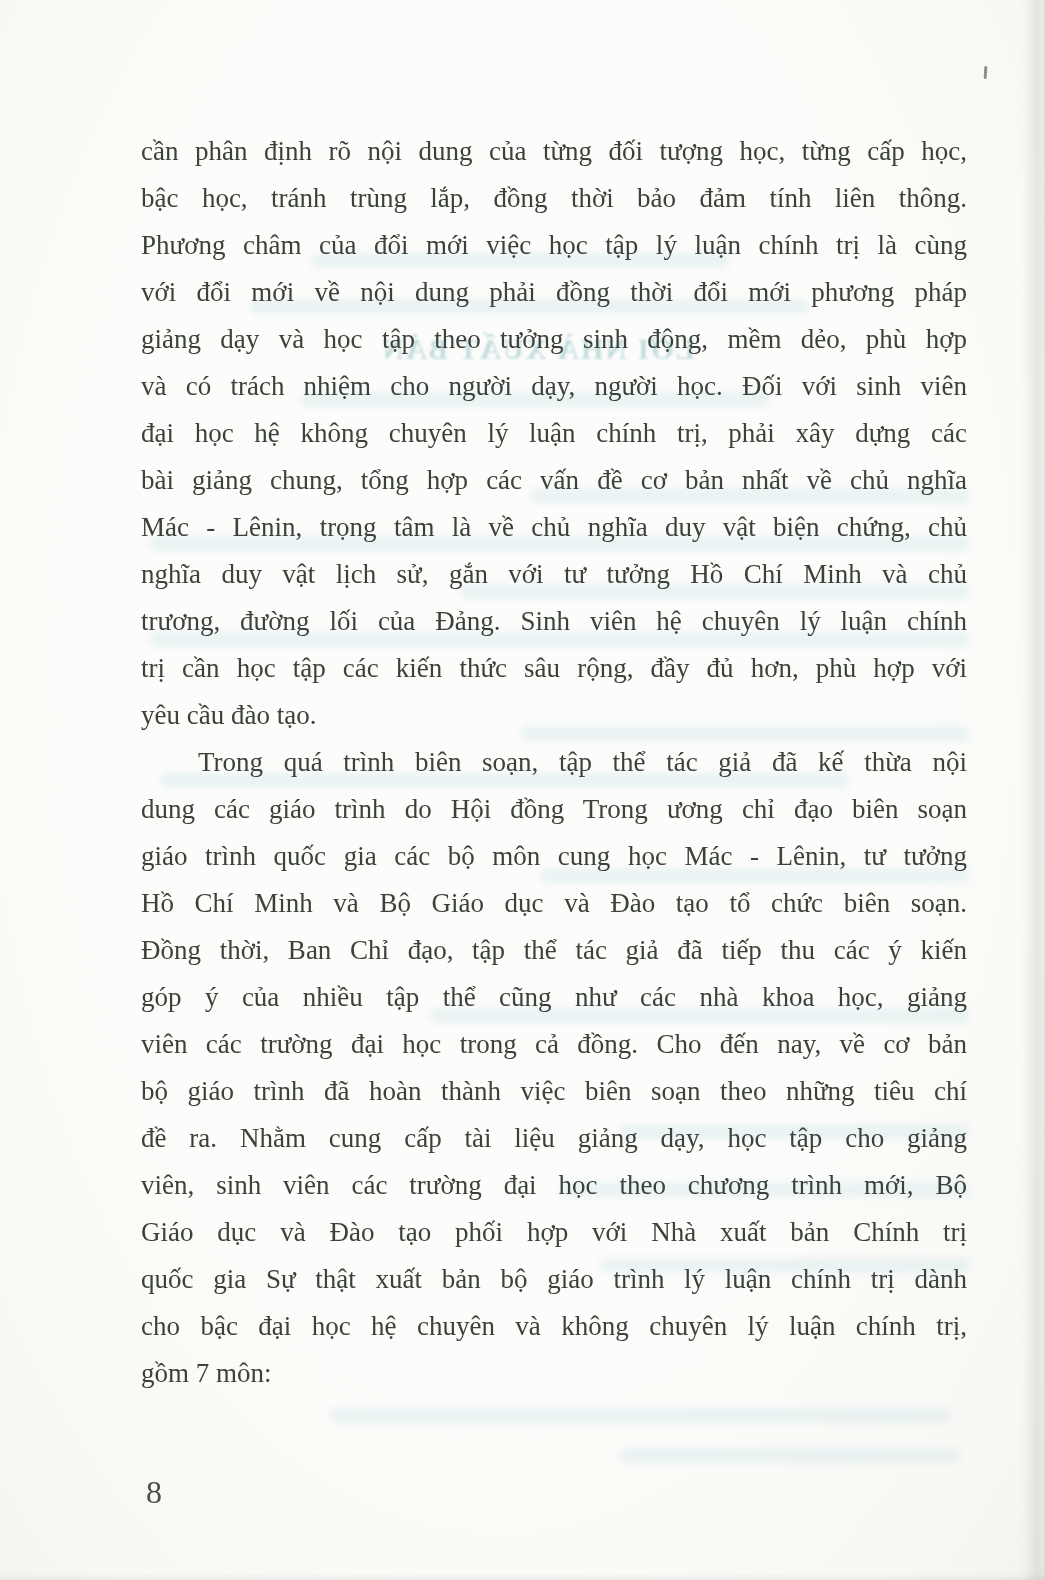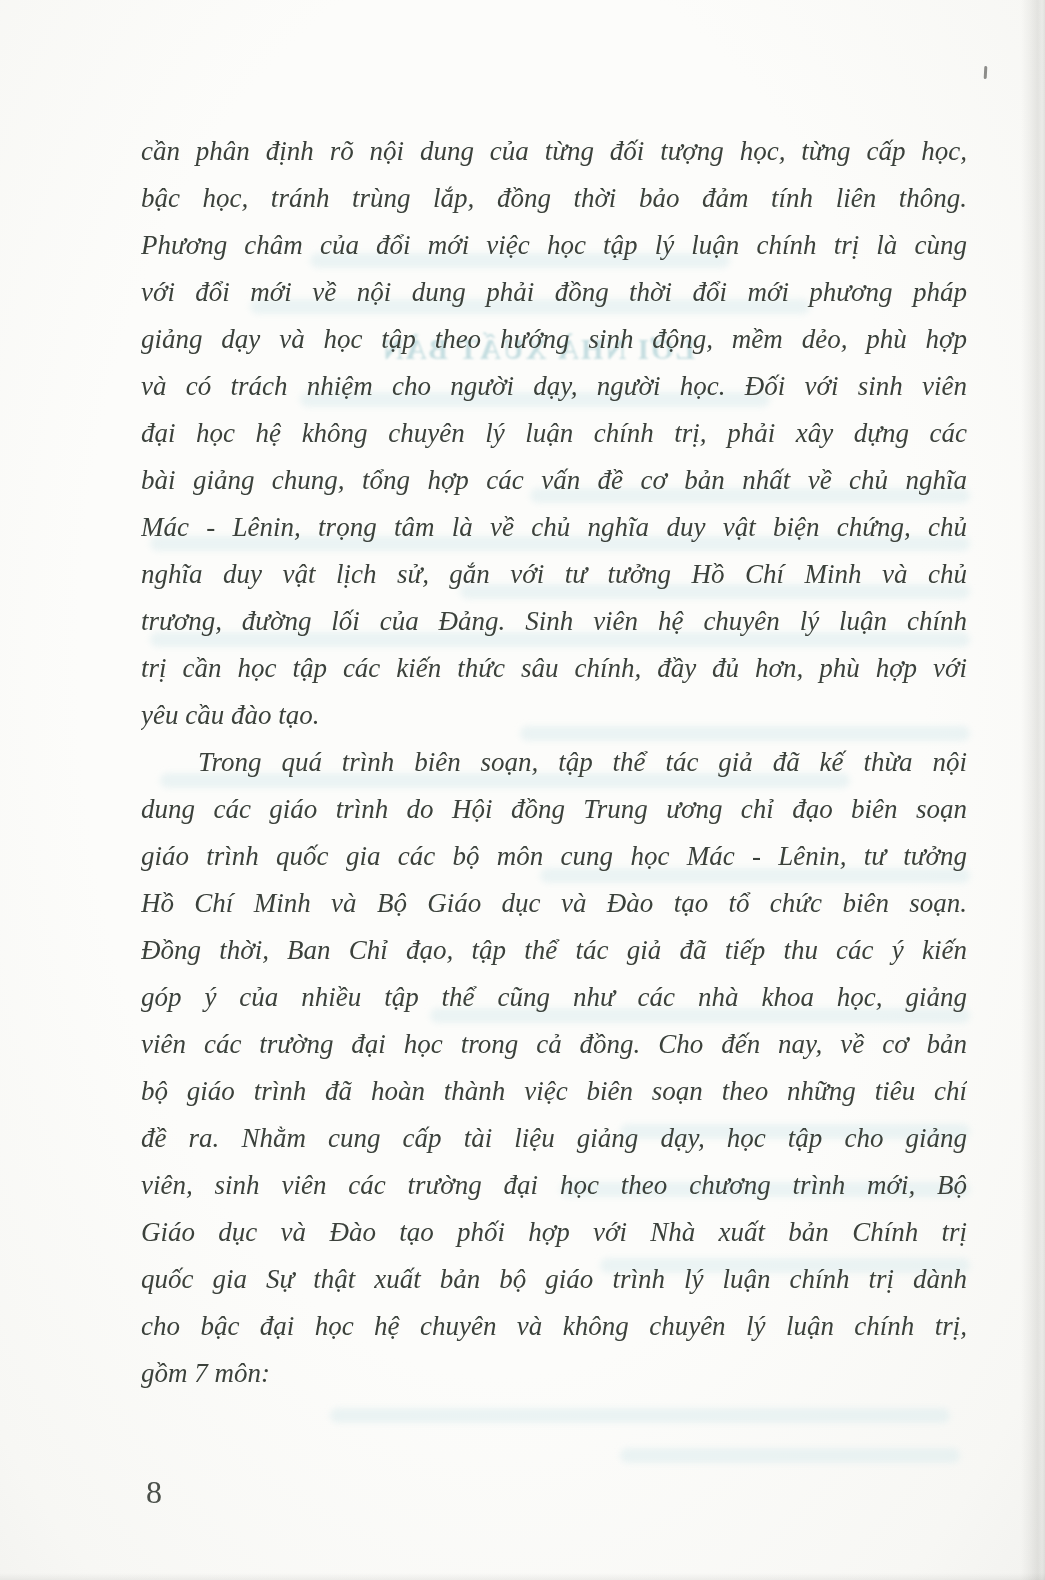--- a/index.html
+++ b/index.html
@@ -48,21 +48,20 @@
   }
 
   
   .text-block {
     position: absolute;
     left: 141px;
     top: 128px;
     width: 826px;
     color: #3b413b;
     font-size: 27px;
-    font-style: italic;
   }
   .text-block .line {
     height: 47px;
     line-height: 47px;
     text-align: justify;
     text-align-last: justify;
     white-space: normal;
     overflow: hidden;
   }
   .text-block .line.indent {
@@ -140,31 +139,31 @@
       <div class="ghost-bar" style="left: 600px; top: 1258px; width: 370px;"></div>
       <div class="ghost-bar" style="left: 330px; top: 1408px; width: 620px;"></div>
       <div class="ghost-bar" style="left: 620px; top: 1448px; width: 340px;"></div>
     </div>
 
   <div class="text-block" id="text-block">
       <div class="line">cần phân định rõ nội dung của từng đối tượng học, từng cấp học,</div>
       <div class="line">bậc học, tránh trùng lắp, đồng thời bảo đảm tính liên thông.</div>
       <div class="line">Phương châm của đổi mới việc học tập lý luận chính trị là cùng</div>
       <div class="line">với đổi mới về nội dung phải đồng thời đổi mới phương pháp</div>
-      <div class="line">giảng dạy và học tập theo hướng sinh động, mềm dẻo, phù hợp</div>
+      <div class="line">giảng dạy và học tập theo tưởng sinh động, mềm dẻo, phù hợp</div>
       <div class="line">và có trách nhiệm cho người dạy, người học. Đối với sinh viên</div>
       <div class="line">đại học hệ không chuyên lý luận chính trị, phải xây dựng các</div>
       <div class="line">bài giảng chung, tổng hợp các vấn đề cơ bản nhất về chủ nghĩa</div>
       <div class="line">Mác - Lênin, trọng tâm là về chủ nghĩa duy vật biện chứng, chủ</div>
       <div class="line">nghĩa duy vật lịch sử, gắn với tư tưởng Hồ Chí Minh và chủ</div>
       <div class="line">trương, đường lối của Đảng. Sinh viên hệ chuyên lý luận chính</div>
-      <div class="line">trị cần học tập các kiến thức sâu chính, đầy đủ hơn, phù hợp với</div>
+      <div class="line">trị cần học tập các kiến thức sâu rộng, đầy đủ hơn, phù hợp với</div>
       <div class="line last">yêu cầu đào tạo.</div>
       <div class="line indent">Trong quá trình biên soạn, tập thể tác giả đã kế thừa nội</div>
-      <div class="line">dung các giáo trình do Hội đồng Trung ương chỉ đạo biên soạn</div>
+      <div class="line">dung các giáo trình do Hội đồng Trong ương chỉ đạo biên soạn</div>
       <div class="line">giáo trình quốc gia các bộ môn cung học Mác - Lênin, tư tưởng</div>
       <div class="line">Hồ Chí Minh và Bộ Giáo dục và Đào tạo tổ chức biên soạn.</div>
       <div class="line">Đồng thời, Ban Chỉ đạo, tập thể tác giả đã tiếp thu các ý kiến</div>
       <div class="line">góp ý của nhiều tập thể cũng như các nhà khoa học, giảng</div>
       <div class="line">viên các trường đại học trong cả đồng. Cho đến nay, về cơ bản</div>
       <div class="line">bộ giáo trình đã hoàn thành việc biên soạn theo những tiêu chí</div>
       <div class="line">đề ra. Nhằm cung cấp tài liệu giảng dạy, học tập cho giảng</div>
       <div class="line">viên, sinh viên các trường đại học theo chương trình mới, Bộ</div>
       <div class="line">Giáo dục và Đào tạo phối hợp với Nhà xuất bản Chính trị</div>
       <div class="line">quốc gia Sự thật xuất bản bộ giáo trình lý luận chính trị dành</div>

